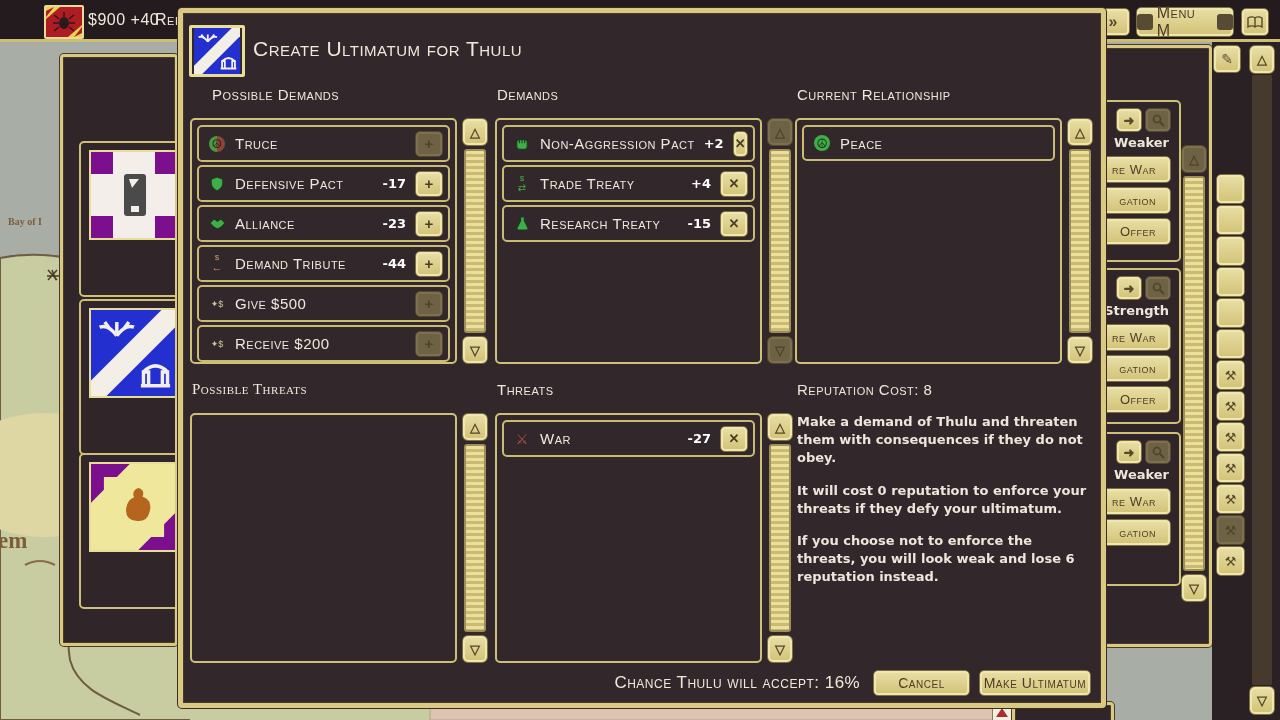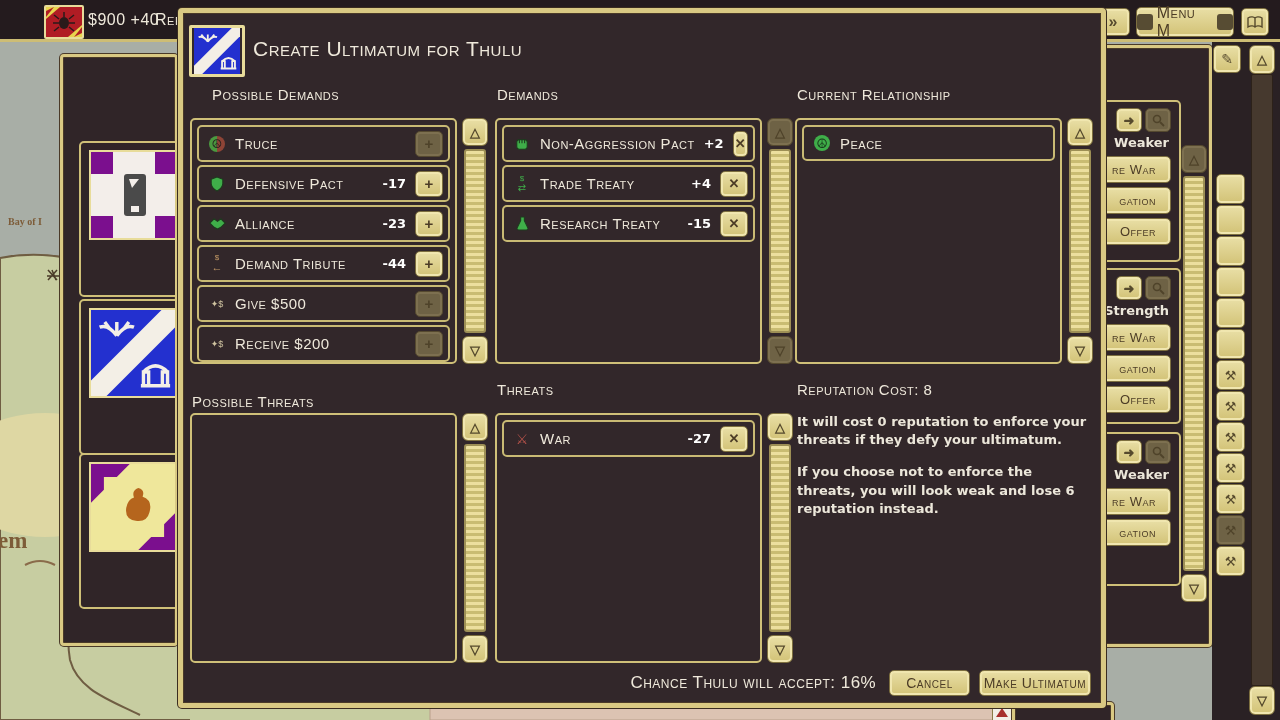--- a/index.html
+++ b/index.html
@@ -394,21 +394,21 @@
         <div class="btn-tan sbtn">
             <span class="glyph-dark">△</span>
           </div>
         <div class="sthumb"></div>
         <div class="btn-tan sbtn">
             <span class="glyph-dark">▽</span>
           </div>
       </div>
     </div>
 
-    <div class="abs sc hdr" style="left:9px;top:380px;">Possible Threats</div>
+    <div class="abs sc hdr" style="left:9px;top:368px;font-family:Liberation Serif, serif;">Possible Threats</div>
     <div class="abs sc hdr" style="left:314px;top:368px;">Threats</div>
     <div class="abs sc hdr" style="left:614px;top:368px;">Reputation Cost: 8</div>
 
     <div class="abs section" style="left:7px;top:400px;width:298px;height:250px;">
       <div class="listbox" style="flex:1;"></div>
       <div class="sbar">
         <div class="btn-tan sbtn">
             <span class="glyph-dark">△</span>
           </div>
         <div class="sthumb"></div>
@@ -434,24 +434,25 @@
             <span class="glyph-dark">△</span>
           </div>
         <div class="sthumb"></div>
         <div class="btn-tan sbtn">
             <span class="glyph-dark">▽</span>
           </div>
       </div>
     </div>
 
     <div class="abs body-txt" style="left:614px;top:400px;width:292px;font-size:13px;line-height:1.4;">
+      <p style="margin:0 0 14px 0;">Make a demand of Thulu and threaten them with consequences if they do not obey.</p>
       <p style="margin:0 0 14px 0;">It will cost 0 reputation to enforce your threats if they defy your ultimatum.</p>
       <p style="margin:0;">If you choose not to enforce the threats, you will look weak and lose 6 reputation instead.</p>
     </div>
 
     <div class="abs" style="right:10px;bottom:7px;display:flex;align-items:center;gap:9px;">
       <span class="sc" style="font-size:17px;margin-right:4px;">Chance Thulu will accept: 16%</span>
-      <div class="btn-tan sc" style="height:24px;padding:0 16px;font-size:14px;color:#4c3c26;">Cancel</div>
+      <div class="btn-tan sc" style="height:24px;padding:0 24px;font-size:14px;color:#4c3c26;">Cancel</div>
       <div class="btn-tan sc" style="height:24px;padding:0 4px;font-size:14px;color:#4c3c26;">Make Ultimatum</div>
     </div>
   </div>
 
 </div>
 
 </body></html>

